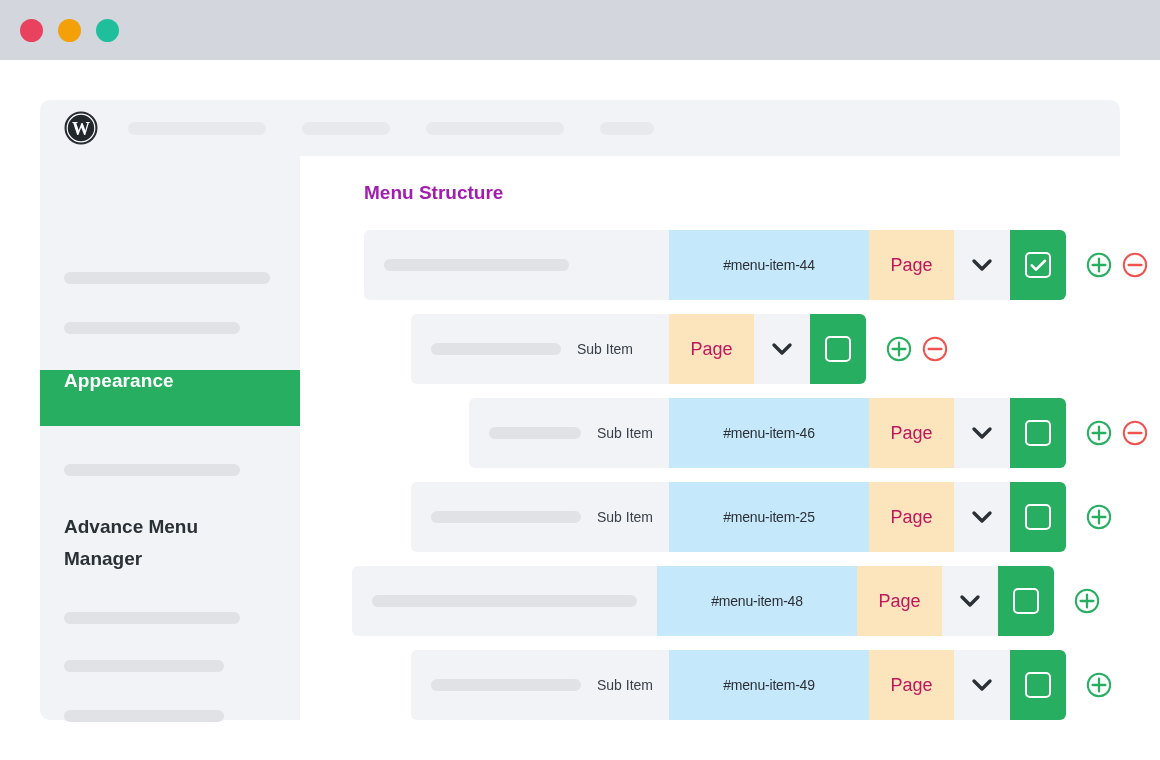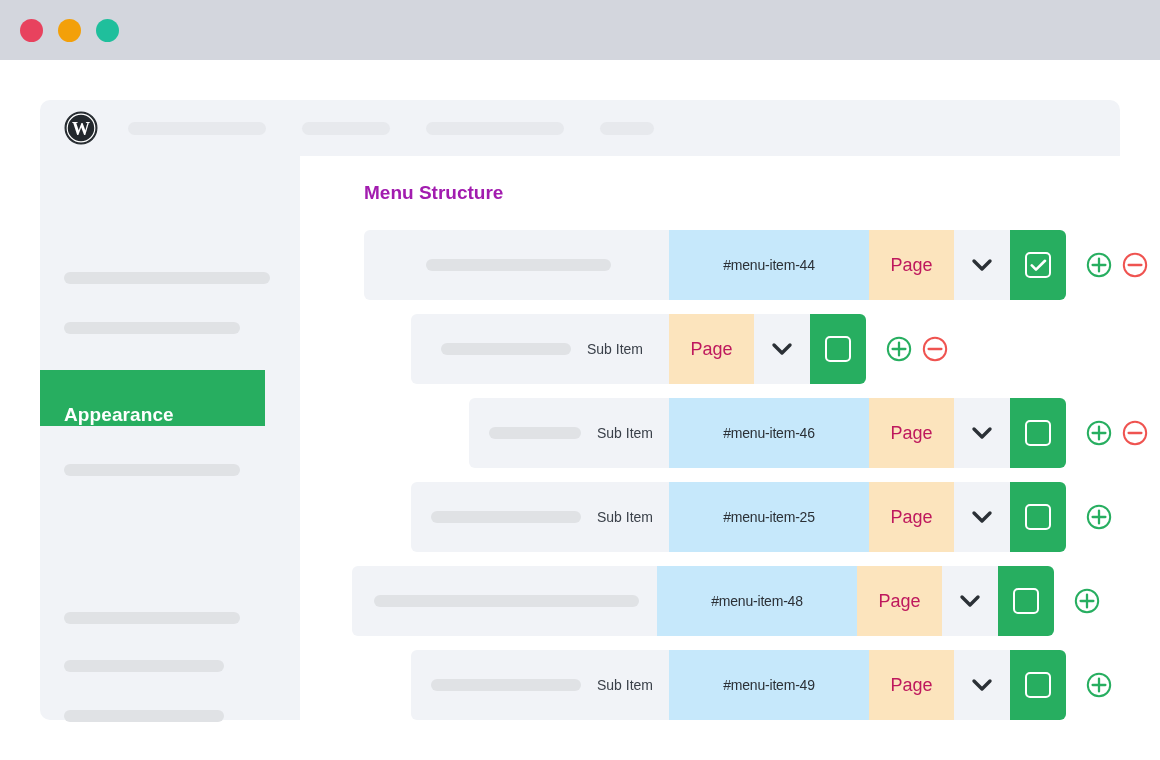--- a/index.html
+++ b/index.html
@@ -76,24 +76,24 @@
   .sb1 { top: 116px; width: 206px; }
   .sb2 { top: 166px; width: 176px; }
   .sb3 { top: 308px; width: 176px; }
   .sb4 { top: 456px; width: 176px; }
   .sb5 { top: 504px; width: 160px; }
   .sb6 { top: 554px; width: 160px; }
 
   .sidebar-active {
     position: absolute;
     left: 0; top: 214px;
-    width: 225px; height: 56px;
+    width: 260px; height: 56px;
     background: #27ae60;
     display: flex;
-    align-items: flex-end;
+    align-items: flex-start;
     padding-left: 24px;
   }
   .sidebar-active span {
     color: #ffffff;
     font-size: 19px;
     font-weight: 700;
     letter-spacing: .1px;
   }
 
   .sidebar-title {
@@ -131,21 +131,21 @@
     position: absolute;
     height: 70px;
     display: flex;
     align-items: stretch;
   }
   .row-body {
     background: #f1f3f7;
     border-radius: 6px 0 0 6px;
     display: flex;
     align-items: center;
-    justify-content: center;
+    justify-content: flex-start;
     padding: 0 16px 0 20px;
   }
   .row-skel {
     height: 12px;
     border-radius: 6px;
     background: #e0e2e5;
   }
   .sub-label {
     font-size: 14px;
     color: #3a4049;
@@ -234,20 +234,21 @@
   <div class="sidebar">
     <div class="side-skel sb1"></div>
     <div class="side-skel sb2"></div>
 
     <div class="sidebar-active">
       <span>Appearance</span>
     </div>
 
     <div class="side-skel sb3"></div>
 
+    <div class="sidebar-title">Advance Menu Manager</div>
 
     <div class="side-skel sb4"></div>
     <div class="side-skel sb5"></div>
     <div class="side-skel sb6"></div>
   </div>
 
   <div class="content">
     <div class="content-title">Menu Structure</div>
     <div class="rows" id="rows">
         <div class="row" style="left: 64px; top: 0px;">

